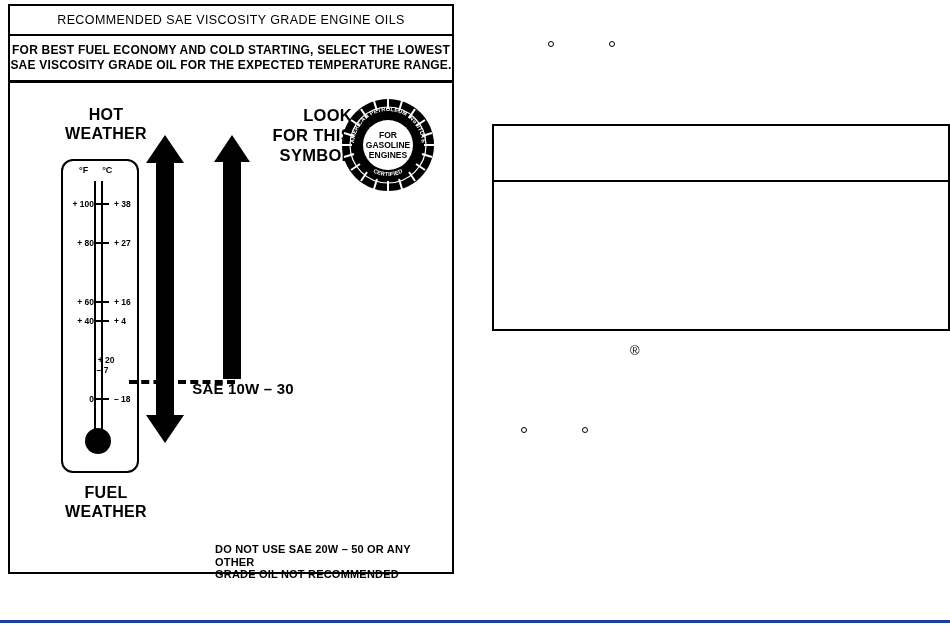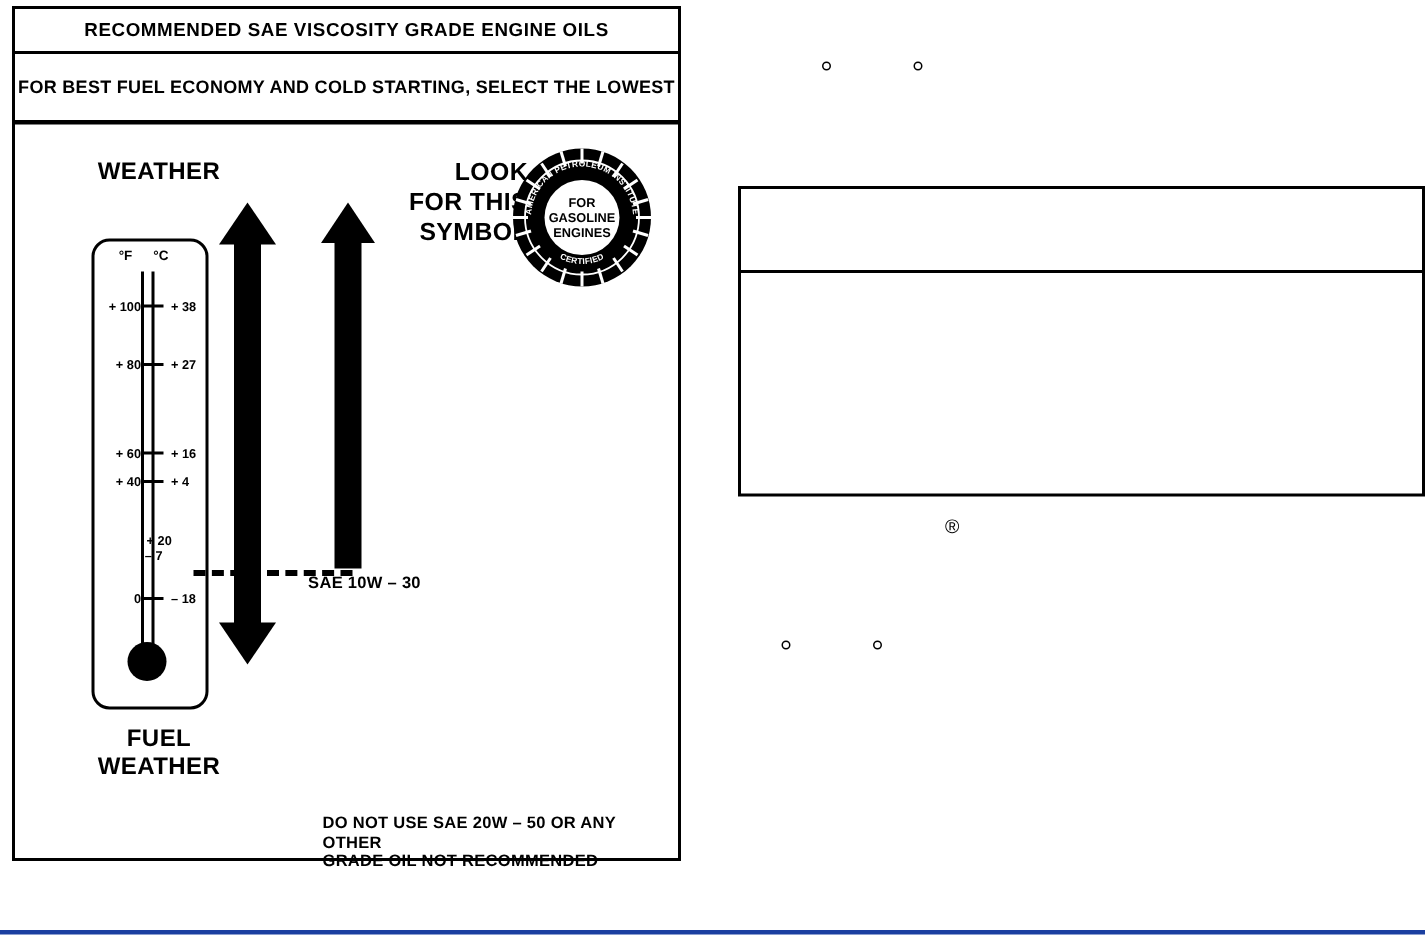--- a/index.html
+++ b/index.html
@@ -26,21 +26,21 @@
     border: 2px solid #000;
     box-sizing: border-box;
   }
   .chart-title {
     height: 28px;
     border-bottom: 2px solid #000;
     display: flex;
     align-items: center;
     justify-content: center;
     font-size: 12.5px;
-    font-weight: bold;
+    font-weight: normal;
     letter-spacing: 0.4px;
     text-align: center;
   }
   .chart-subtitle {
     height: 44px;
     border-bottom: 3px solid #000;
     display: flex;
     flex-direction: column;
     align-items: center;
     justify-content: center;
@@ -148,21 +148,21 @@
   .dash-line {
     position: absolute;
     left: 119px;
     top: 297px;
     width: 106px;
     height: 0;
     border-top: 4px dashed #000;
   }
   .bar-label {
     position: absolute;
-    font-size: 11px;
+    font-size: 15px;
     font-weight: bold;
     line-height: 12px;
     letter-spacing: 0.2px;
   }
 
   
   .look-text {
     position: absolute;
     left: 238px;
     top: 22px;
@@ -238,25 +238,27 @@
 </style>
 </head>
 <body>
 
 <div class="chart-panel">
 
   <div class="chart-title">RECOMMENDED SAE VISCOSITY GRADE ENGINE OILS</div>
 
   <div class="chart-subtitle">
     <div>FOR BEST FUEL ECONOMY AND COLD STARTING, SELECT THE LOWEST</div>
+    <div>SAE VISCOSITY GRADE OIL FOR THE EXPECTED TEMPERATURE RANGE.</div>
   </div>
 
   <div class="chart-body">
 
     <div class="hot-weather">
+      <div>HOT</div>
       <div>WEATHER</div>
     </div>
 
     <div class="thermo">
       <div class="thermo-units">
         <span>°F</span>
         <span>°C</span>
       </div>
       <div class="thermo-tube"></div>
       <div class="thermo-bulb"></div>

